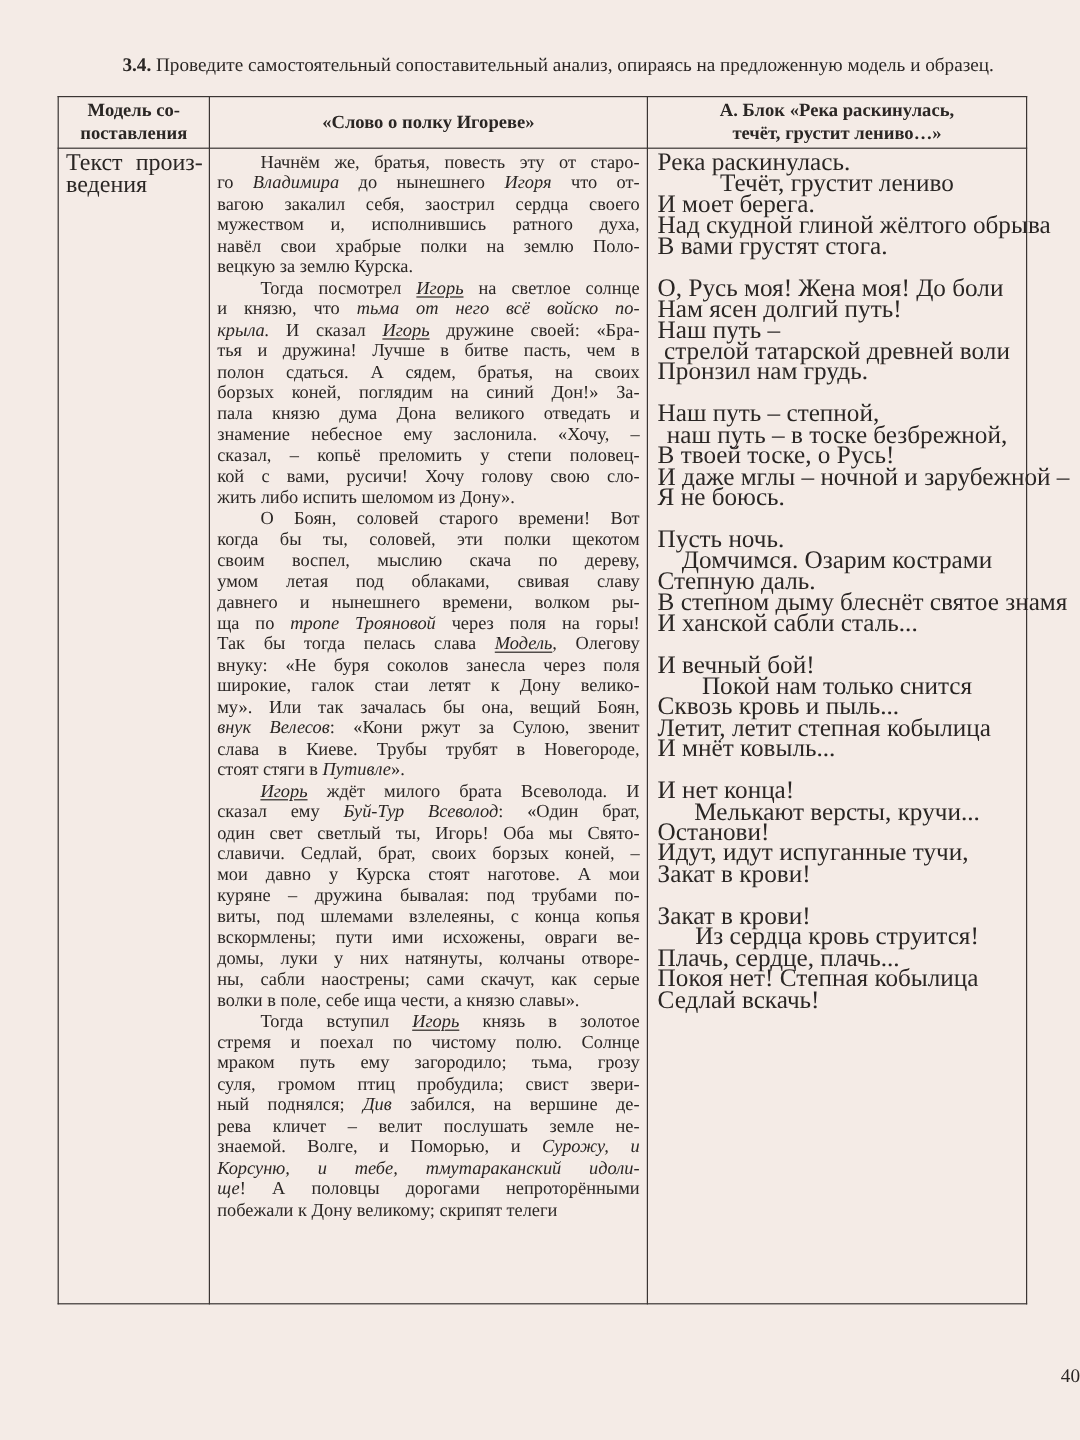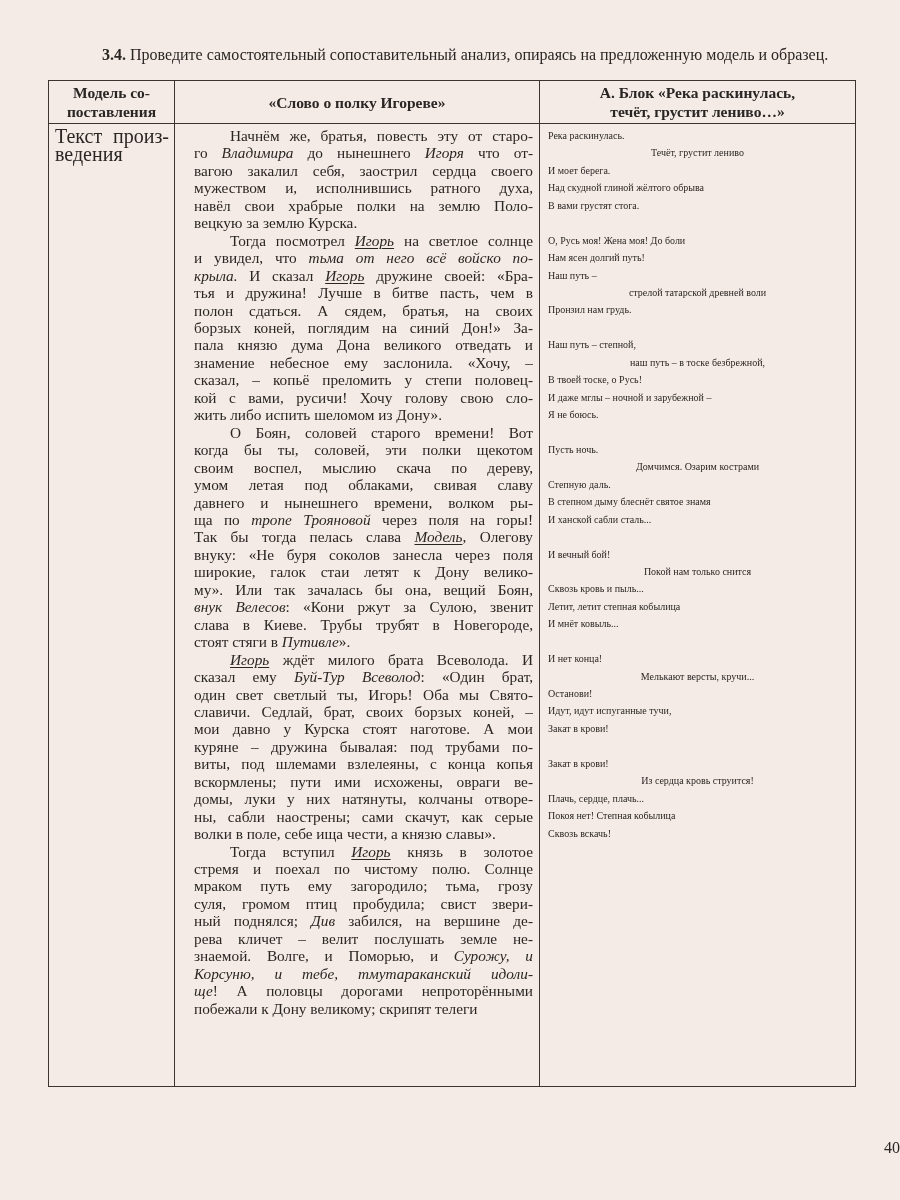--- a/index.html
+++ b/index.html
@@ -35,27 +35,27 @@
     col.c3 { width: 316px; }
     .label-cell {
       font-size: 20px; line-height: 17.5px; padding: 4px 5px 0 6px !important;
     }
     .label-line { display: flex; justify-content: space-between; }
     .prose {
       font-size: 15.3px; line-height: 17.45px;
       padding: 3px 6px 4px 6px !important;
       height: 955px;
     }
-    .prose .ln { display: block; white-space: nowrap; text-align: justify; text-align-last: justify; margin-left: 13px; }
+    .prose .ln { display: block; white-space: nowrap; text-align: justify; text-align-last: justify; }
     .prose .ln.last { text-align-last: left; }
     .prose .ln.indent { text-indent: 36px; }
     .prose i { font-style: italic; }
     .prose u { text-decoration: underline; text-underline-offset: 2px; font-style: italic; }
     .poem {
-      font-size: 10px; line-height: 17.45px;
+      font-size: 21px; line-height: 17.45px;
       padding: 3px 8px 0 8px !important;
     }
     .poem .pl { display: block; white-space: nowrap; height: 17.45px; }
     .poem .pl.right { text-align: center; }
     .poem .pl.blank { }
     .pagenum {
       position: absolute; left: 0; width: 900px; top: 1139px;
       text-align: right; font-size: 16px;
     }
   </style>
@@ -95,21 +95,21 @@
         <div>ведения</div>
       </td>
       <td class="prose" id="slovo-cell">
           <span class="ln indent"><span>Начнём же, братья, повесть эту от старо-</span></span>
           <span class="ln"><span>го </span><i>Владимира</i><span> до нынешнего </span><i>Игоря</i><span> что от-</span></span>
           <span class="ln"><span>вагою закалил себя, заострил сердца своего</span></span>
           <span class="ln"><span>мужеством и, исполнившись ратного духа,</span></span>
           <span class="ln"><span>навёл свои храбрые полки на землю Поло-</span></span>
           <span class="ln last"><span>вецкую за землю Курска.</span></span>
           <span class="ln indent"><span>Тогда посмотрел </span><u>Игорь</u><span> на светлое солнце</span></span>
-          <span class="ln"><span>и увидел, что </span><i>тьма от него всё войско по-</i></span>
+          <span class="ln"><span>и князю, что </span><i>тьма от него всё войско по-</i></span>
           <span class="ln"><i>крыла.</i><span> И сказал </span><u>Игорь</u><span> дружине своей: «Бра-</span></span>
           <span class="ln"><span>тья и дружина! Лучше в битве пасть, чем в</span></span>
           <span class="ln"><span>полон сдаться. А сядем, братья, на своих</span></span>
           <span class="ln"><span>борзых коней, поглядим на синий Дон!» За-</span></span>
           <span class="ln"><span>пала князю дума Дона великого отведать и</span></span>
           <span class="ln"><span>знамение небесное ему заслонила. «Хочу, –</span></span>
           <span class="ln"><span>сказал, – копьё преломить у степи половец-</span></span>
           <span class="ln"><span>кой с вами, русичи! Хочу голову свою сло-</span></span>
           <span class="ln last"><span>жить либо испить шеломом из Дону».</span></span>
           <span class="ln indent"><span>О Боян, соловей старого времени! Вот</span></span>
@@ -181,19 +181,19 @@
           <span class="pl">И нет конца!</span>
           <span class="pl right">Мелькают версты, кручи...</span>
           <span class="pl">Останови!</span>
           <span class="pl">Идут, идут испуганные тучи,</span>
           <span class="pl">Закат в крови!</span>
           <span class="pl blank"></span>
           <span class="pl">Закат в крови!</span>
           <span class="pl right">Из сердца кровь струится!</span>
           <span class="pl">Плачь, сердце, плачь...</span>
           <span class="pl">Покоя нет! Степная кобылица</span>
-          <span class="pl">Сквозь вскачь!</span>
+          <span class="pl">Седлай вскачь!</span>
         </td>
     </tr>
   </tbody>
 </table>
 
 <div class="pagenum">40</div>
 
 </body></html>

